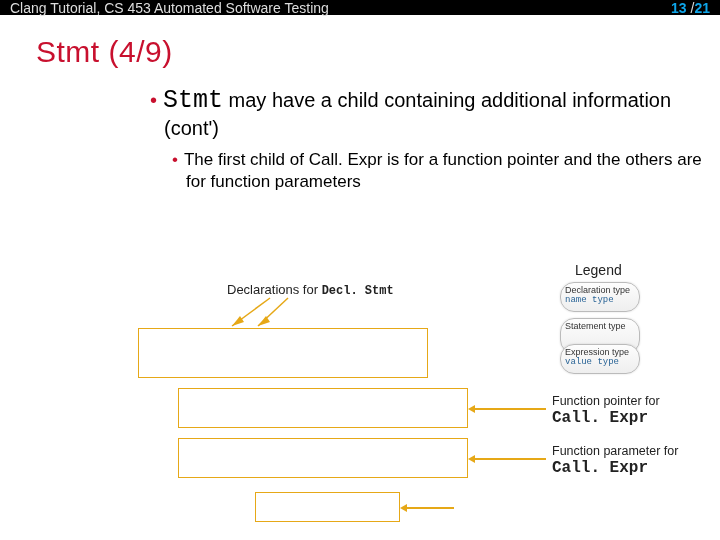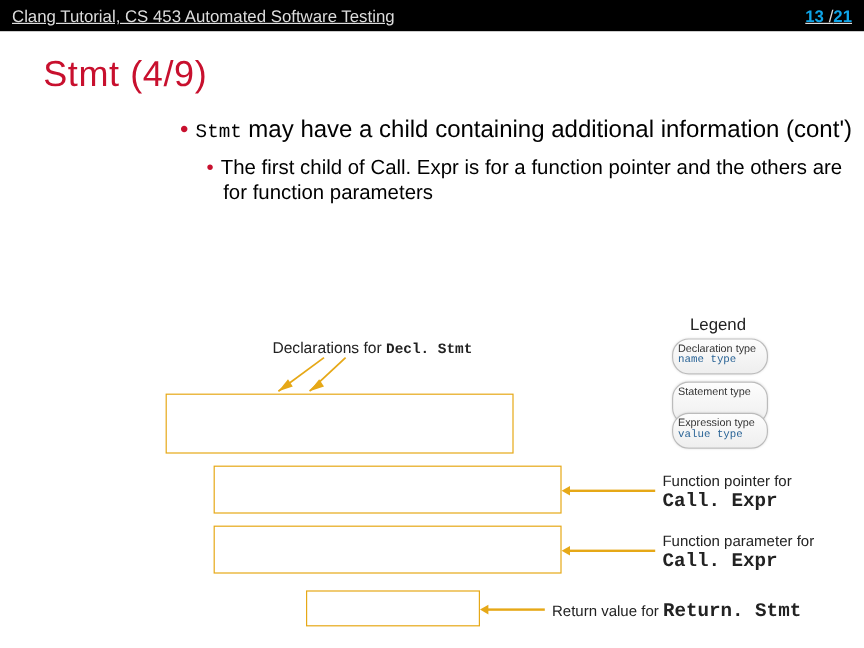--- a/index.html
+++ b/index.html
@@ -8,27 +8,26 @@
     width: 720px;
     height: 540px;
     background: #fff;
     font-family: Arial, Helvetica, sans-serif;
     position: relative;
     overflow: hidden;
   }
   .header {
     background: #000;
     color: #ddd;
-    height: 26px;
+    height: 15px;
     display: flex;
     align-items: center;
     justify-content: space-between;
     padding: 0 10px;
     font-size: 14px;
-    text-decoration: underline;
   }
   .header .pg { white-space: pre; }
   .header .pg b { font-weight: bold; color: #0ea5e9; }
   .title {
     color: #c8102e;
     font-size: 30px;
     font-weight: normal;
     margin: 20px 0 16px 36px;
     letter-spacing: 0.5px;
   }
@@ -37,21 +36,21 @@
     margin-right: 10px;
   }
   .b1 {
     font-size: 20px;
     line-height: 1.25;
     margin-bottom: 8px;
     text-indent: -14px;
     padding-left: 14px;
   }
   .b1 .dot, .b2 .dot { color: #c8102e; margin-right: 6px; }
-  .b1 .mono { font-family: "Courier New", monospace; font-size: 16px; }
+  .b1 .mono { font-family: "Courier New", monospace; font-size: 25px; }
   .b2 {
     font-size: 17px;
     line-height: 1.25;
     margin-left: 22px;
     text-indent: -14px;
     padding-left: 14px;
   }
 
   .diagram {
     position: absolute;
@@ -171,18 +170,15 @@
     <span class="mono">Call. Expr</span>
   </div>
   <div class="arrow left" style="left:474px; top:158px; width:72px;"></div>
 
   <div class="cap" style="left:552px; top:194px; width:170px;">
     <span>Function parameter for</span><br>
     <span class="mono">Call. Expr</span>
   </div>
   <div class="arrow left" style="left:474px; top:208px; width:72px;"></div>
 
-  <div class="cap" style="left:460px; top:250px;">
-    <span>Return value for </span><span class="mono">Return. Stmt</span>
-  </div>
   <div class="arrow left" style="left:406px; top:257px; width:48px;"></div>
 
 </div>
 
 </body></html>

